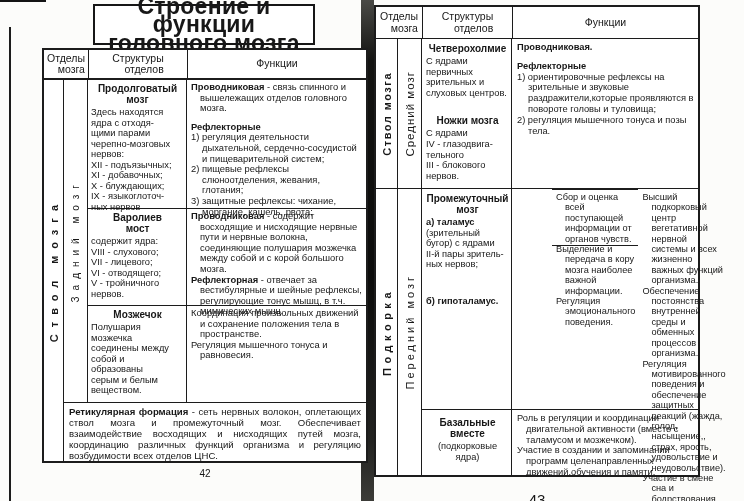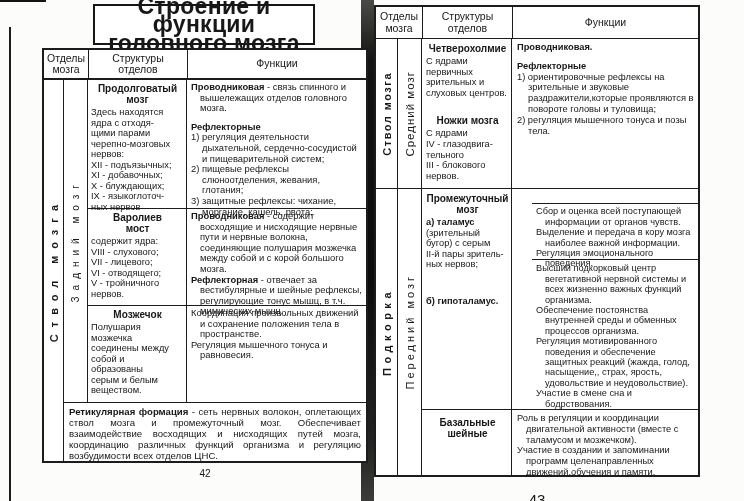--- a/index.html
+++ b/index.html
@@ -19,21 +19,21 @@
   .gutter-smudge { position:absolute; left:374px; top:40px; width:7px; height:250px;
     background:linear-gradient(180deg,rgba(110,110,100,.28),rgba(110,110,100,.04)); }
 
   
   .title-box { position:absolute; left:93px; top:4px; width:222px; height:41px;
     border:2px solid #161616; background:#fff;
     display:flex; align-items:center; justify-content:center; text-align:center;
     font-weight:bold; font-size:23px; line-height:18.5px; white-space:pre-line; letter-spacing:.3px; }
 
   
-  .hcell { display:flex; align-items:center; justify-content:center; text-align:center;
+  .hcell { display:flex; align-items:center; justify-content:center; text-align:right;
     font-size:10.5px; line-height:11.5px; white-space:pre-line; }
   .vcell { display:flex; align-items:center; justify-content:center; }
   .vert { writing-mode:vertical-rl; transform:rotate(180deg); white-space:nowrap; }
   .stitle { font-weight:bold; text-align:center; font-size:10px; line-height:11px;
     white-space:pre-line; margin-bottom:2px; padding-top:1px; }
   .sdesc { white-space:pre-line; }
   .flead { font-weight:bold; }
   .gapline { height:8px; }
   .hang { padding-left:9px; text-indent:-9px; }
   .item { padding-left:11px; text-indent:-11px; }
@@ -77,21 +77,21 @@
   .rv1 { font-size:11px; font-weight:bold; letter-spacing:1.5px; }
   .rv2 { font-size:11.5px; letter-spacing:1px; }
   .rv3 { font-size:11px; font-weight:bold; letter-spacing:4.5px; }
   .rv4 { font-size:11px; letter-spacing:3px; }
   .rstruct { width:90px; border-right:1px solid #1c1c1c; padding:3px 2px 0 4px;
     font-size:9.3px; line-height:10.6px; }
   .rfunc { flex:1; min-width:0; padding:3px 3px 0 5px; font-size:9.3px; line-height:10.8px; }
   .rrow2 { flex:1; display:flex; min-height:0; }
   .r2main { flex:1; display:flex; flex-direction:column; min-width:0; }
   .r2top { flex:1; display:flex; min-height:0;gap:20px; }
-  .r2func { flex:1; min-width:0; display:flex; flex-direction:column; }
+  .r2func { flex:1; min-width:0; display:flex; flex-direction:row;margin-left:20px; }
   .fspacer { height:22px; }
   .fbox1 { height:57px; border-top:1px solid #1c1c1c; border-bottom:1px solid #1c1c1c;
     padding:2px 3px 0 4px; font-size:9.2px; line-height:10.4px; }
   .fbox2 { flex:1; padding:3px 3px 0 4px; font-size:9.2px; line-height:10.4px; }
   .r2bottom { height:66px; border-top:1px solid #1c1c1c; display:flex; }
   .basal-cell { padding-top:6px; }
   .tcenter { text-align:center; }
   .mt16 { margin-top:16px; }
   .mt26 { margin-top:26px; }
   .rpagenum { position:absolute; left:374px; top:491px; width:326px; text-align:center; font-size:15px; }
@@ -245,21 +245,21 @@
     <div class="vcell rcol2">
       <span class="vert rv4">Передний мозг</span>
     </div>
     <div class="r2main">
       <div class="r2top">
         <div class="rstruct">
           <div class="stitle">Промежуточный
 мозг</div>
           <div class="flead">а) таламус</div>
           <div class="sdesc">(зрительный
-бугор) с серым
+бугор) с ядрами
 II-й пары зритель-
 ных нервов;</div>
           <div class="flead mt26">б) гипоталамус.</div>
         </div>
         <div class="r2func">
           <div class="fspacer"></div>
           <div class="fbox1">
               <div class="hang">Сбор и оценка всей поступающей информации от органов чувств.</div>
               <div class="hang">Выделение и передача в кору мозга наиболее важной информации.</div>
               <div class="hang">Регуляция эмоционального поведения.</div>
@@ -268,21 +268,23 @@
               <div class="hang">Высший подкорковый центр вегетативной нервной системы и всех жизненно важных функций организма.</div>
               <div class="hang">Обеспечение постоянства внутренней среды и обменных процессов организма.</div>
               <div class="hang">Регуляция мотивированного поведения и обеспечение защитных реакций (жажда, голод, насыщение,, страх, ярость, удовольствие и неудовольствие).</div>
               <div class="hang">Участие в смене сна и бодрствования.</div>
             </div>
         </div>
       </div>
       <div class="r2bottom">
         <div class="rstruct basal-cell">
           <div class="stitle">Базальные
-шейные</div>
+вместе</div>
+          <div class="sdesc tcenter">(подкорковые
+ядра)</div>
         </div>
         <div class="rfunc">
             <div class="hang">Роль в регуляции и координации двигательной активности (вместе с таламусом и мозжечком).</div>
             <div class="hang">Участие в создании и запоминании программ целенаправленных движений,обучения и памяти.</div>
           </div>
       </div>
     </div>
   </div>
 </div>
 

